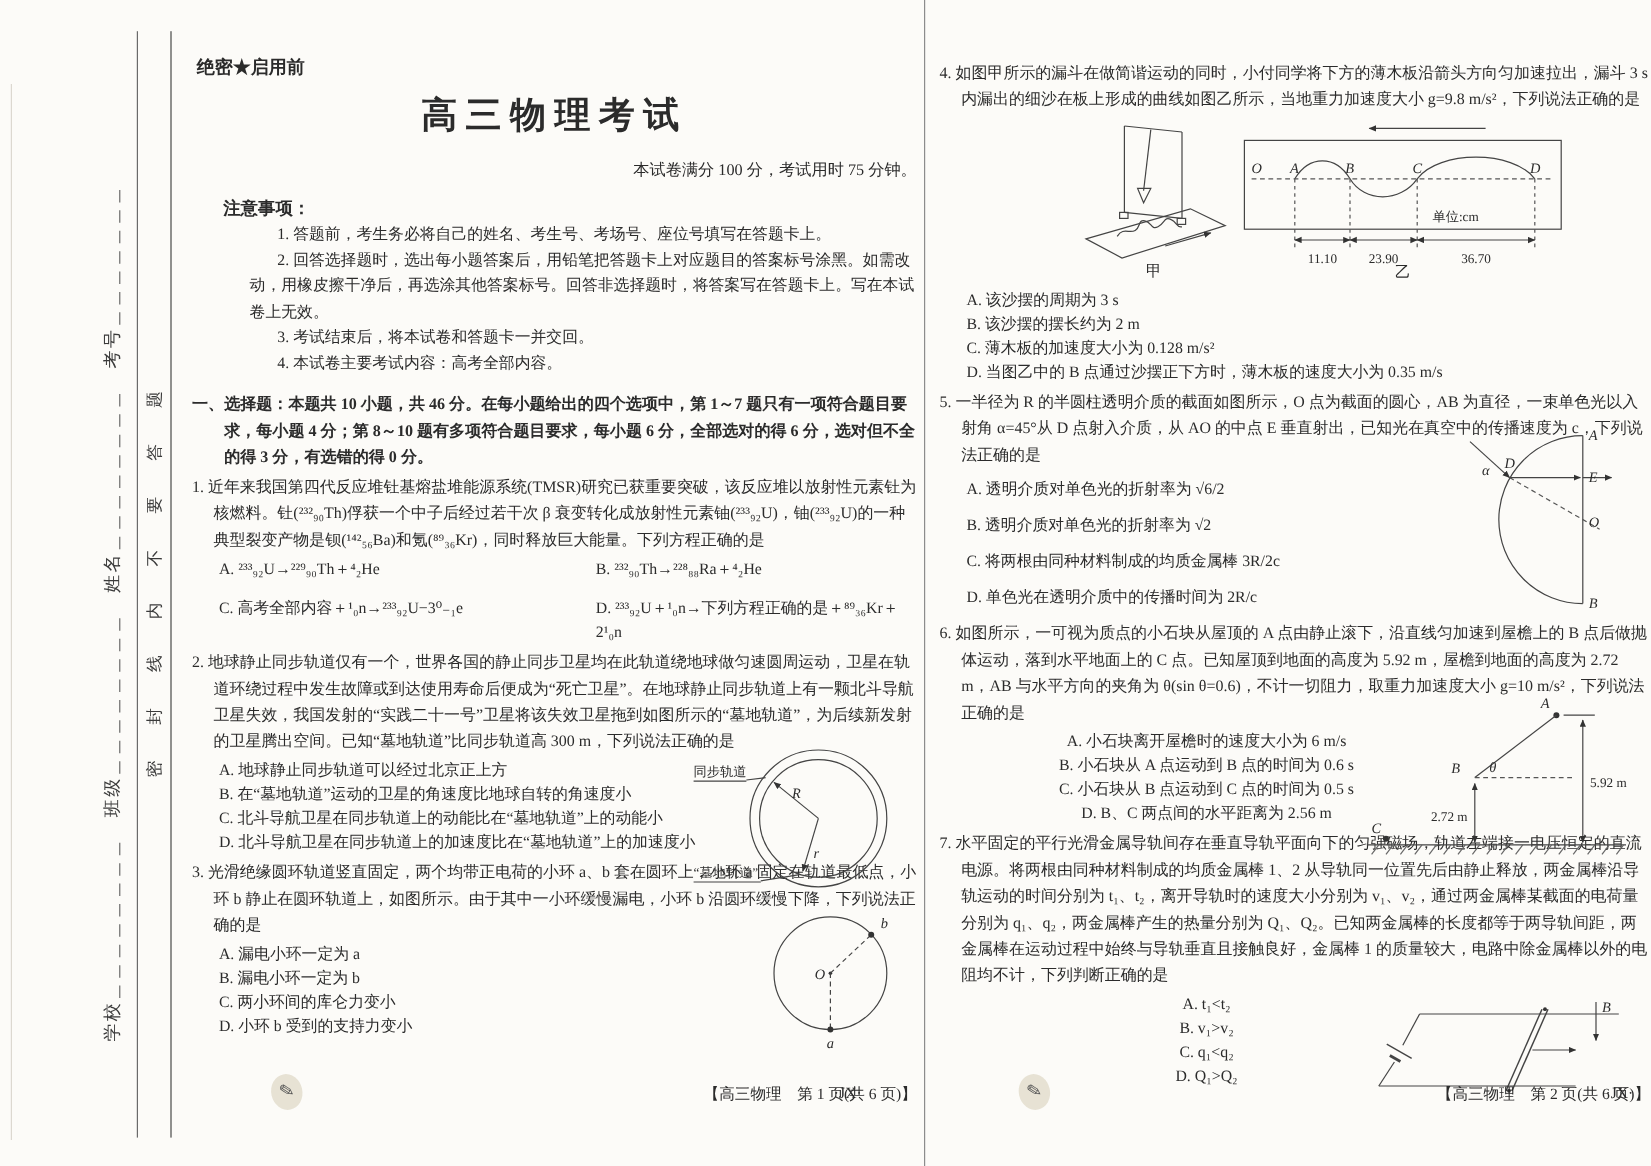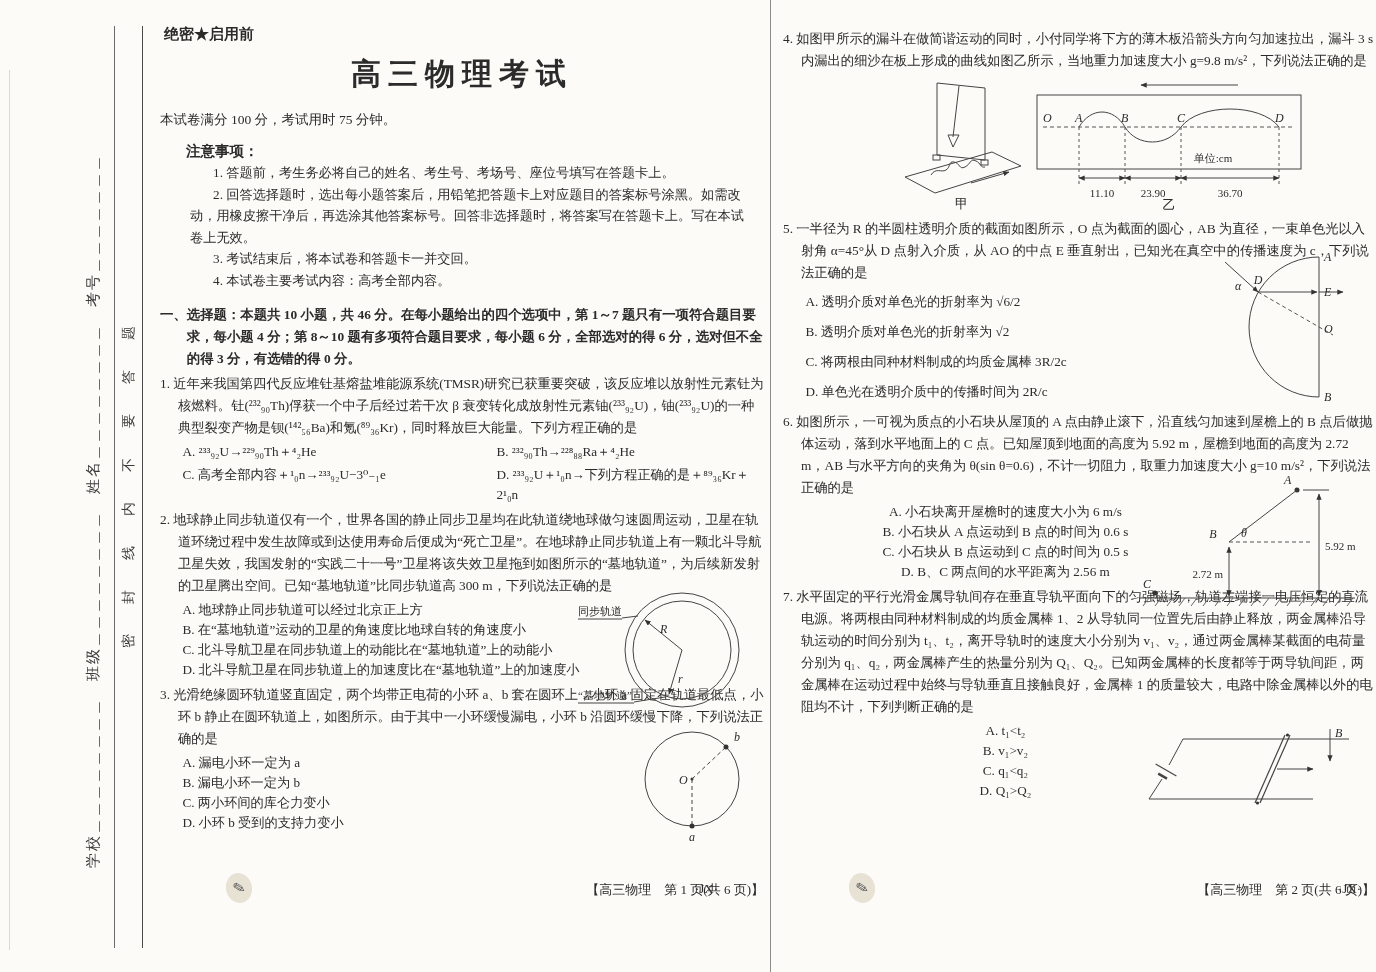--- a/index.html
+++ b/index.html
@@ -9,35 +9,35 @@
   .scan-edge{position:absolute;left:9px;top:70px;height:880px;width:1px;background:#dcd8d0;}
   .seal-line{position:absolute;top:26px;height:922px;width:1px;background:#6a6a6a;}
   .seal-line.outer{left:114px;}
   .seal-line.inner{left:142px;background:#4a4a4a;}
   .page-divider{position:absolute;left:770px;top:0;height:972px;width:1px;background:#8c8c8c;}
   .sidebar-fields{position:absolute;left:84px;top:868px;transform-origin:0 0;transform:rotate(-90deg);
                   font-size:15px;letter-spacing:2px;color:#3a3a3a;white-space:nowrap;}
   .seal-chars{position:absolute;left:120px;top:648px;transform-origin:0 0;transform:rotate(-90deg);
               font-size:14px;letter-spacing:30px;color:#3a3a3a;white-space:nowrap;}
   
-  .page{position:absolute;top:25px;}
+  .page{position:absolute;top:47px;}
   .page1{left:160px;width:604px;height:912px;}
   .page2{left:783px;width:592px;height:912px;}
   p{margin:0;}
   .security{font-weight:bold;font-size:15px;margin-left:4px;}
   .title{font-size:30px;font-weight:bold;text-align:center;letter-spacing:7px;margin:22px 0 16px;}
-  .subtitle{text-align:left;font-size:13.5px;margin-bottom:13px;}
+  .subtitle{text-align:right;font-size:13.5px;margin-bottom:13px;}
   .notice-title{font-weight:bold;font-size:14.5px;margin-left:26px;margin-bottom:1px;}
-  .notice{margin-left:30px;width:562px;font-size:13.2px;line-height:21.5px;text-indent:1.75em;}
+  .notice{margin-left:48px;width:562px;font-size:13.2px;line-height:21.5px;text-indent:1.75em;}
   .section-head{margin-top:13px;font-size:13.4px;font-weight:bold;line-height:22px;
                 padding-left:2em;text-indent:-2em;}
   .qbody{font-size:13.3px;line-height:22px;padding-left:1.35em;text-indent:-1.35em;margin-top:3px;}
   .opts{padding-left:1.7em;font-size:13.2px;line-height:20px;margin:3px 0 4px;}
   .opts.sp{line-height:30px;}
-  .grid2{display:grid;grid-template-columns:54% 46%;row-gap:3px;}
+  .grid2{display:grid;grid-template-columns:54% 46%;row-gap:13px;}
   .optline{display:block;}
   .w430 .optline{max-width:432px;}
   .w400 .optline{max-width:400px;text-align:center;}
   .rel{position:relative;}
   .figabs{position:absolute;}
   .fig-orbit{right:14px;top:-14px;}
   .fig-ring{right:12px;top:-30px;}
   .figs-q4{position:relative;height:140px;margin:3px 0 2px;}
   .fig-jia{left:112px;top:2px;}
   .fig-yi{left:250px;top:2px;}
@@ -186,20 +186,26 @@
           <line x1="148" y1="50" x2="148" y2="108" stroke="#555" stroke-dasharray="3 3"></line>
           <line x1="246" y1="50" x2="246" y2="108" stroke="#555" stroke-dasharray="3 3"></line>
           <line x1="46" y1="101" x2="92" y2="101" stroke="#444" marker-start="url(#arr)" marker-end="url(#arr)"></line>
           <line x1="92" y1="101" x2="148" y2="101" stroke="#444" marker-start="url(#arr)" marker-end="url(#arr)"></line>
           <line x1="148" y1="101" x2="246" y2="101" stroke="#444" marker-start="url(#arr)" marker-end="url(#arr)"></line>
           <text class="num" x="69" y="120" text-anchor="middle">11.10</text>
           <text class="num" x="120" y="120" text-anchor="middle">23.90</text>
           <text class="num" x="197" y="120" text-anchor="middle">36.70</text>
           <text class="cap" x="136" y="132" text-anchor="middle">乙</text>
         </svg>
+      </div>
+      <div class="opts">
+        <span class="optline">A. 该沙摆的周期为 3 s</span>
+        <span class="optline">B. 该沙摆的摆长约为 2 m</span>
+        <span class="optline">C. 薄木板的加速度大小为 0.128 m/s²</span>
+        <span class="optline">D. 当图乙中的 B 点通过沙摆正下方时，薄木板的速度大小为 0.35 m/s</span>
       </div>
     </div>
 
     <div class="q">
       <p class="qbody">5. 一半径为 R 的半圆柱透明介质的截面如图所示，O 点为截面的圆心，AB 为直径，一束单色光以入射角 α=45°从 D 点射入介质，从 AO 的中点 E 垂直射出，已知光在真空中的传播速度为 c，下列说法正确的是</p>
       <div class="opts sp rel w430">
         <span class="optline">A. 透明介质对单色光的折射率为 √6/2</span>
         <span class="optline">B. 透明介质对单色光的折射率为 √2</span>
         <span class="optline">C. 将两根由同种材料制成的均质金属棒 3R/2c</span>
         <span class="optline">D. 单色光在透明介质中的传播时间为 2R/c</span>

